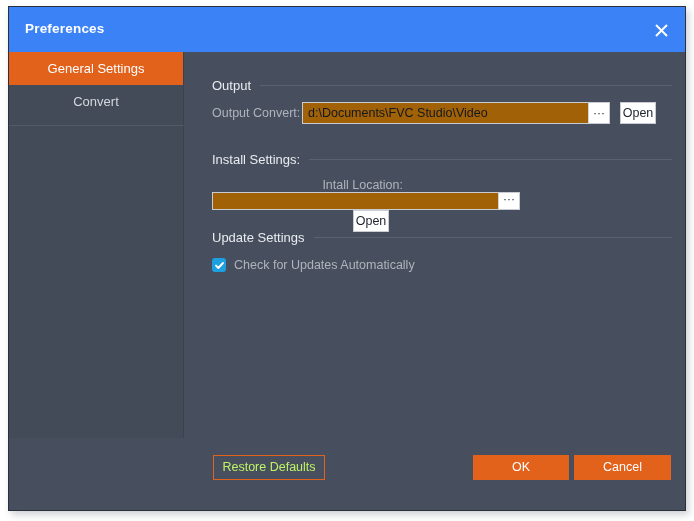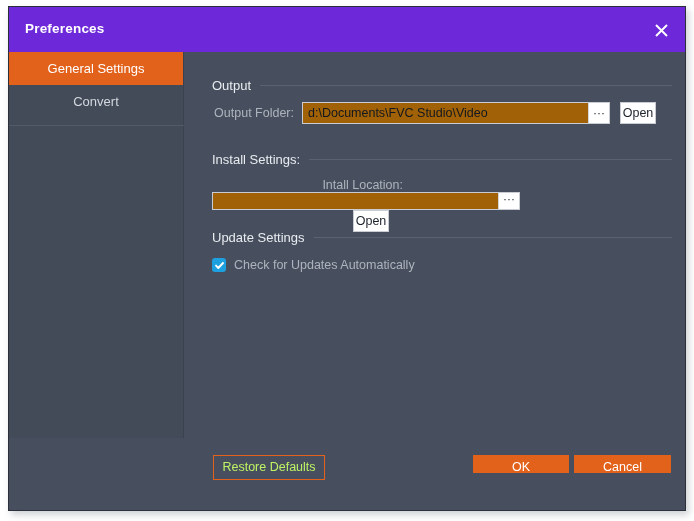--- a/index.html
+++ b/index.html
@@ -24,21 +24,21 @@
     box-shadow: 3px 4px 7px rgba(120,125,135,0.35);
     overflow: hidden;
   }
 
   
   #titlebar {
     position: absolute;
     left: 0; top: 0;
     width: 676px;
     height: 45px;
-    background: #6d28d9;
+    background: #3b82f6;
   }
   #title-text {
     position: absolute;
     left: 16px;
     top: 14px;
     font-size: 13.5px;
     font-weight: bold;
     color: #ffffff;
     letter-spacing: .2px;
   }
@@ -219,21 +219,21 @@
     color: #bef264;
     font-size: 12.5px;
     font-family: "Liberation Sans", sans-serif;
     cursor: pointer;
     line-height: 23px;
     text-align: center;
   }
   .btn-primary {
     position: absolute;
     top: 403px;
-    height: 18px;
+    height: 25px;
     background: #e2611b;
     border: none;
     color: #ffffff;
     font-size: 12.5px;
     font-family: "Liberation Sans", sans-serif;
     cursor: pointer;
     line-height: 25px;
     text-align: center;
   }
   #ok-button { left: 288px; width: 96px; }
@@ -265,21 +265,21 @@
   </div>
 
   <div id="content">
 
     <div class="section-head" style="top:26px;">
       <span class="sh-label">Output</span>
       <span class="sh-rule"></span>
     </div>
 
     <div class="field-row" style="top:50px;">
-      <span class="field-label">Output Folder:</span>
+      <span class="field-label">Output Convert:</span>
       <span class="input-combo">
         <input class="text-input" type="text" value="d:\Documents\FVC Studio\Video" style="">
         <span class="browse-btn">···</span>
       </span>
       <button class="open-btn">Open</button>
     </div>
 
     <div class="section-head" style="top:100px;">
       <span class="sh-label">Install Settings:</span>
       <span class="sh-rule"></span>

